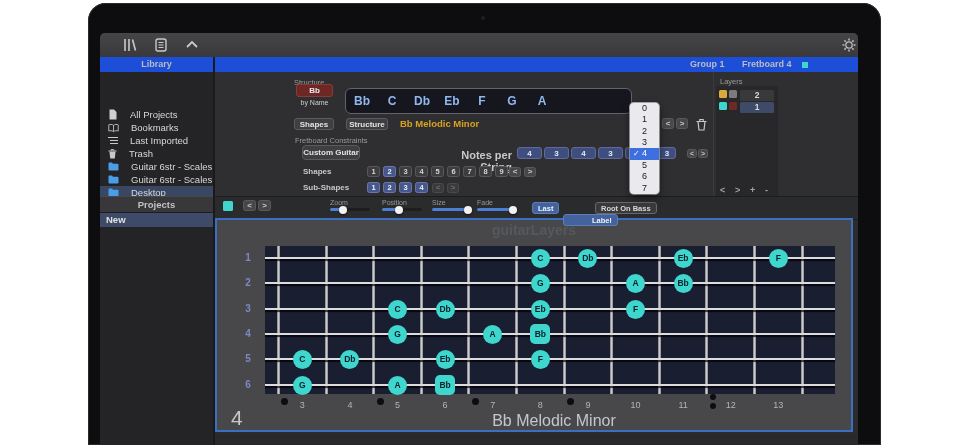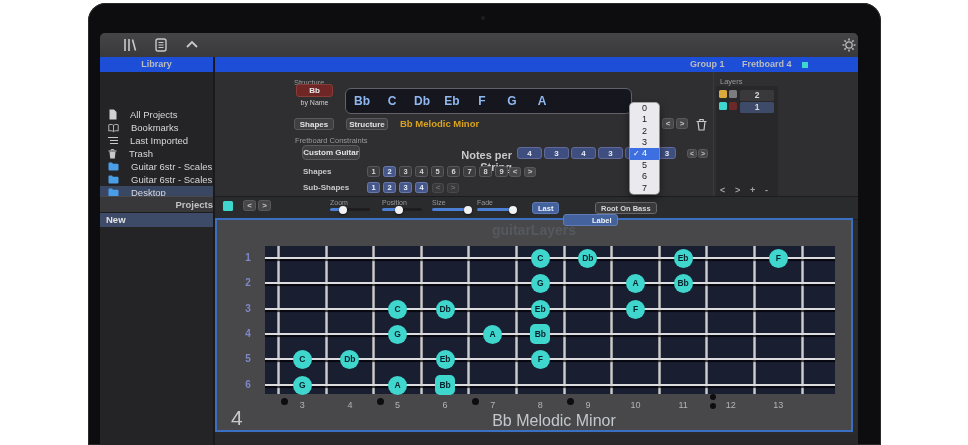--- a/index.html
+++ b/index.html
@@ -15,21 +15,21 @@
   
   #toolbar{position:absolute;left:0;top:0;width:758px;height:24px;
            background:linear-gradient(#454547,#39393b);border-bottom:1px solid #1e1e20;}
   #headerrow{position:absolute;left:0;top:24px;width:758px;height:15px;background:#1d4ed8;
              border-bottom:1px solid #1d1d1f;}
   .hdr-txt{font-size:9px;font-weight:bold;color:#bcbcbe;line-height:15px;white-space:nowrap;}
   #sidebar{position:absolute;left:0;top:39px;width:113px;height:373px;background:#242427;}
   #vdivider{position:absolute;left:113px;top:24px;width:2px;height:388px;background:#1a1a1c;}
   .panel-header{position:absolute;left:0;width:113px;height:15px;background:#38383a;
                 border-top:1px solid #48484a;border-bottom:1px solid #1d1d1f;
-                text-align:right;font-size:9.5px;font-weight:bold;color:#c2c2c4;line-height:15px;}
+                text-align:center;font-size:9.5px;font-weight:bold;color:#c2c2c4;line-height:15px;}
   .side-item{position:absolute;left:0;width:113px;height:13px;display:flex;align-items:center;
              padding-left:8px;box-sizing:border-box;gap:12px;}
   .side-item.sel{background:#3a4763;}
   .side-item span.lbl{font-size:9.5px;color:#d8d8da;white-space:nowrap;}
   #main-bg{position:absolute;left:115px;top:39px;width:643px;height:124px;background:#2f2f31;}
   #layers-div{position:absolute;left:613px;top:39px;width:1px;height:124px;background:#3a3a3c;}
   #transport{position:absolute;left:115px;top:163px;width:643px;height:22px;background:#2a2b2d;
              border-top:1px solid #1d1d1f;border-bottom:1px solid #1d1d1f;}
   #belowpanel{position:absolute;left:115px;top:401px;width:643px;height:11px;background:#29292b;}
   .seclabel{font-size:7.5px;color:#9a9a9c;white-space:nowrap;}

